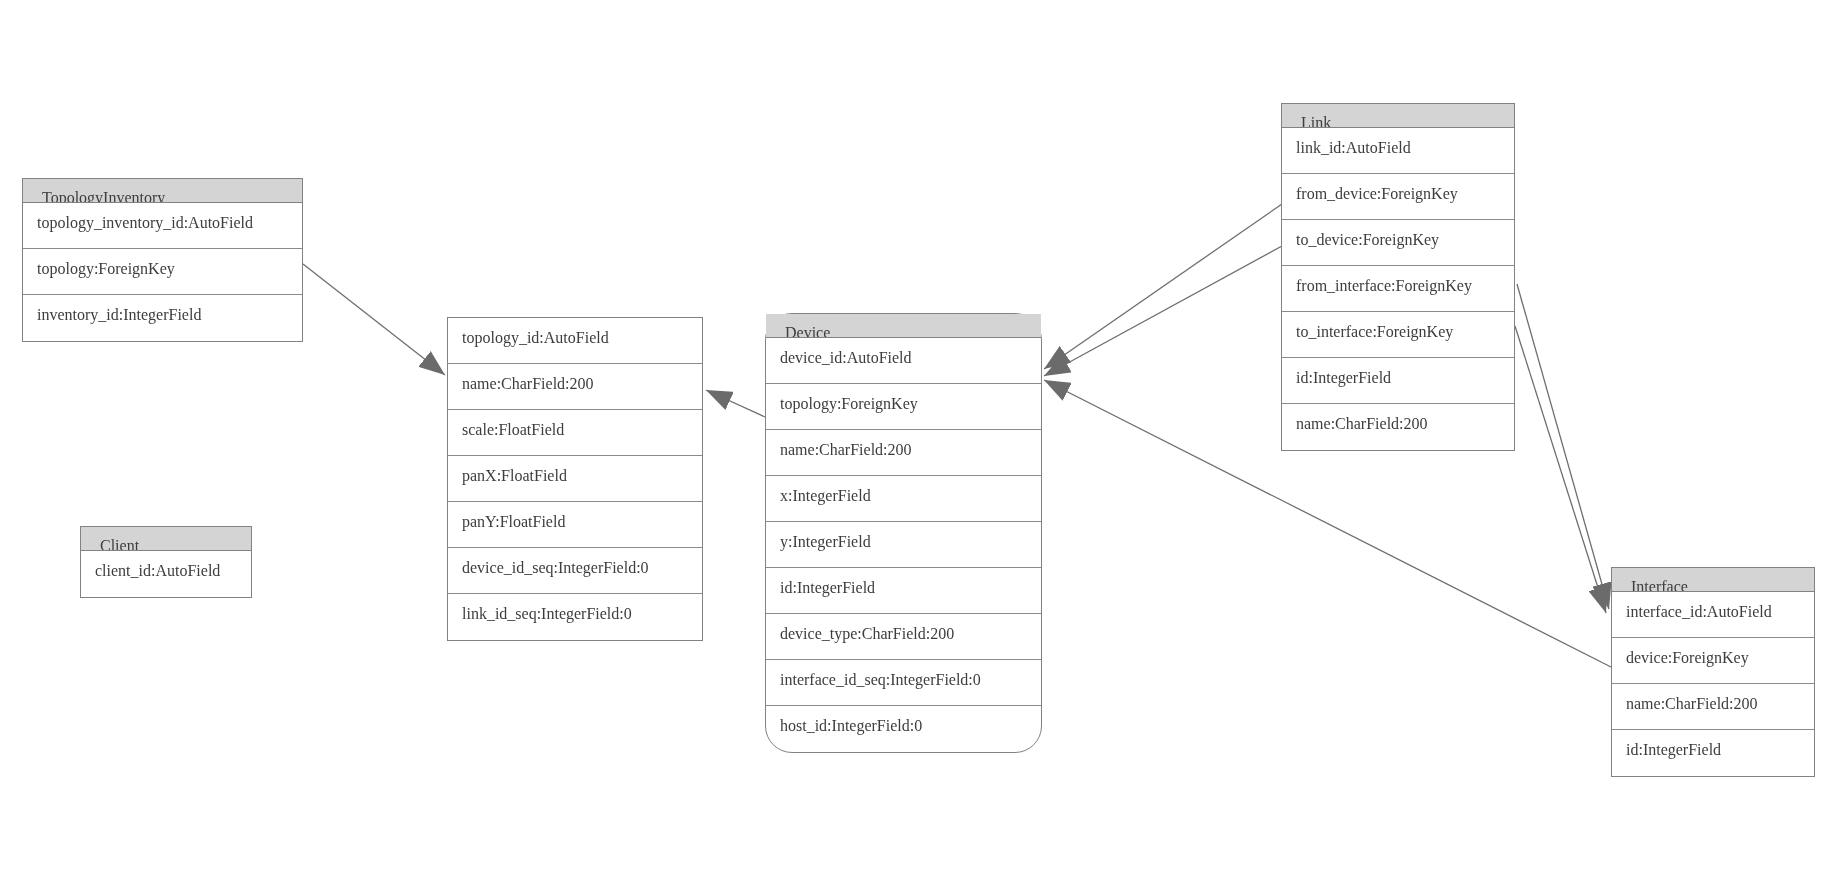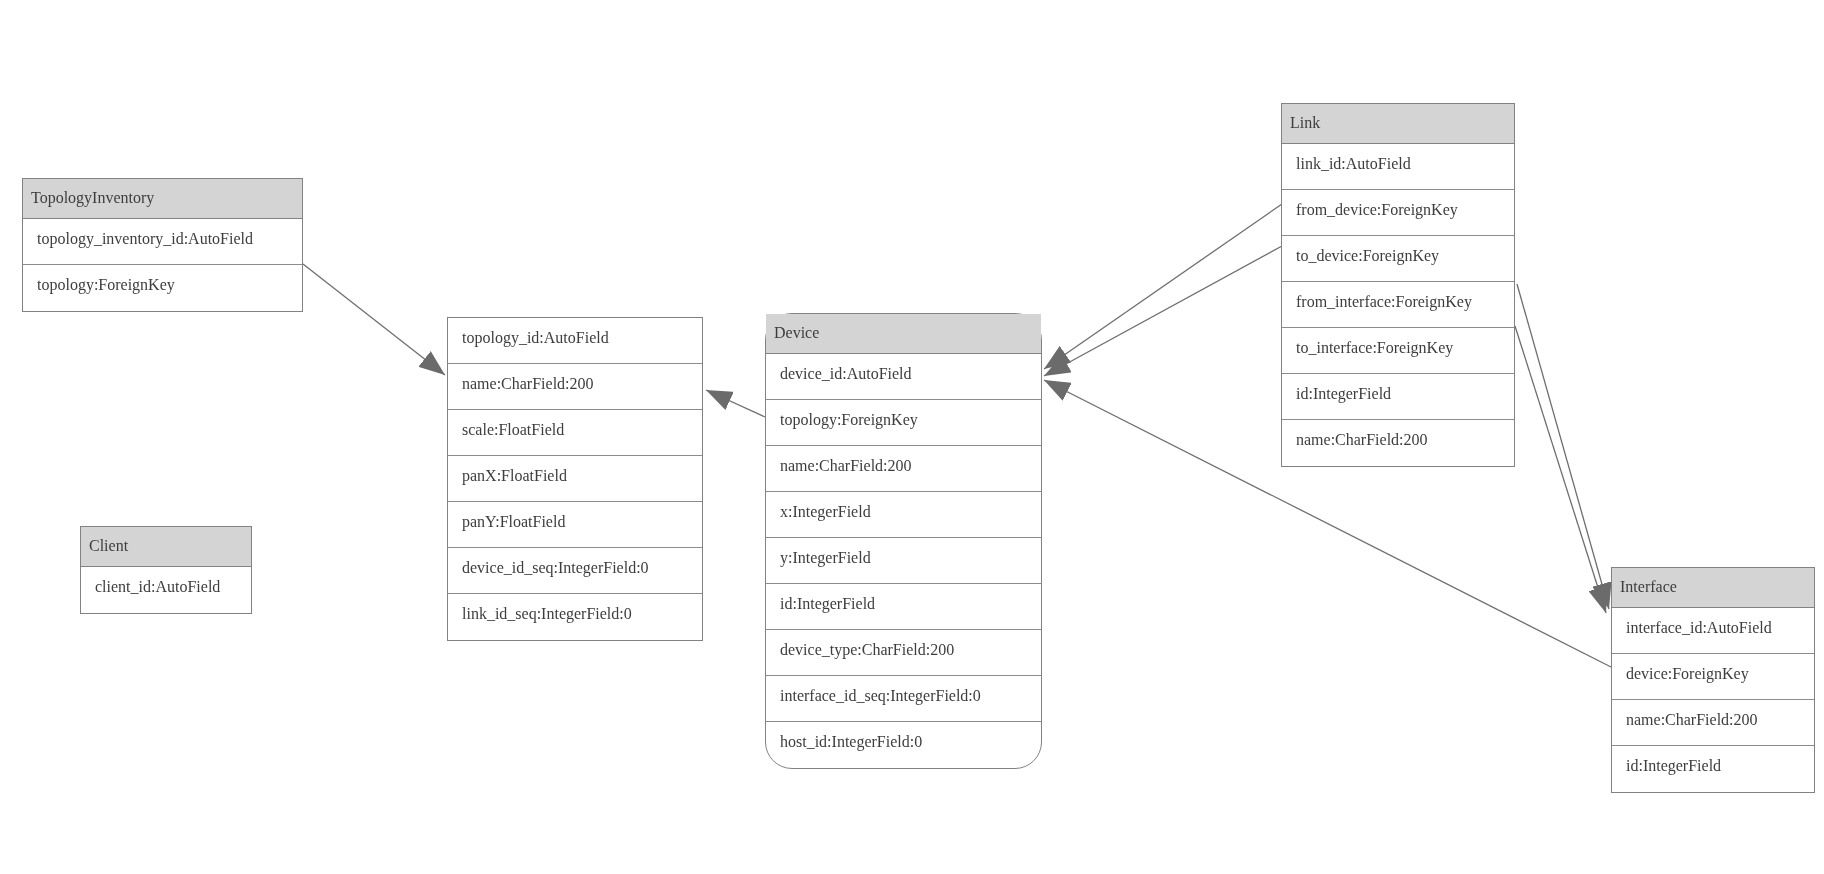--- a/index.html
+++ b/index.html
@@ -26,22 +26,22 @@
   .entity{
     position:absolute;
     box-sizing:border-box;
     background:#ffffff;
     border:1.5px solid var(--border);
     color:var(--text);
     font-size:16px;
   }
   .entity-header{
     box-sizing:border-box;
-    height:40px;line-height:38px;
-    padding:0 8px;
+    height:24px;line-height:38px;
+    padding:0 19px;
     background:var(--header-fill);
     border-bottom:1.5px solid var(--border);
     white-space:nowrap;
     overflow:hidden;
   }
   .entity-row{
     box-sizing:border-box;
     height:46px;line-height:39px;
     padding:0 14px;
     border-bottom:1px solid var(--row-border);
@@ -70,20 +70,21 @@
         <line x1="1517" y1="284" x2="1609" y2="609" stroke="#6e6e6e" stroke-width="1.3" marker-end="url(#arrowhead)"></line>
         <line x1="1515" y1="326" x2="1606" y2="613" stroke="#6e6e6e" stroke-width="1.3" marker-end="url(#arrowhead)"></line>
       </g>
   </svg>
 
   <div class="entity" style="left:22px;top:178px;width:281px;">
     <div class="entity-header">TopologyInventory</div>
     <div class="entity-rows">
         <div class="entity-row">topology_inventory_id:AutoField</div>
         <div class="entity-row">topology:ForeignKey</div>
+        <div class="entity-row">inventory_id:IntegerField</div>
       </div>
   </div>
 
   <div class="entity" style="left:447px;top:317px;width:256px;">
     <div class="entity-rows">
         <div class="entity-row">topology_id:AutoField</div>
         <div class="entity-row">name:CharField:200</div>
         <div class="entity-row">scale:FloatField</div>
         <div class="entity-row">panX:FloatField</div>
         <div class="entity-row">panY:FloatField</div>

